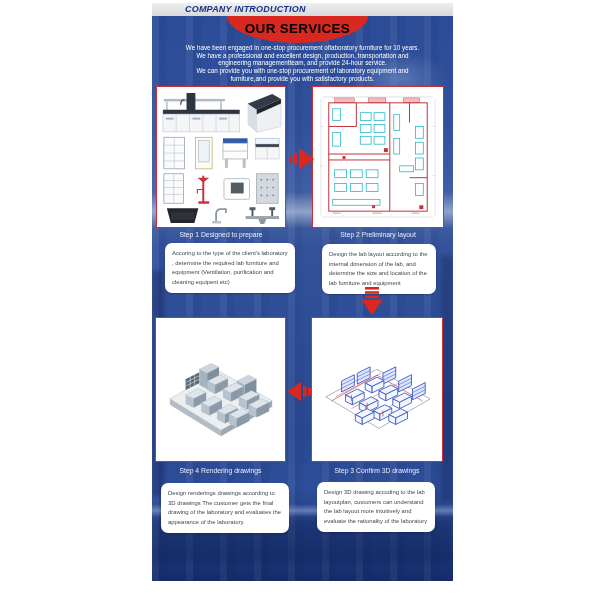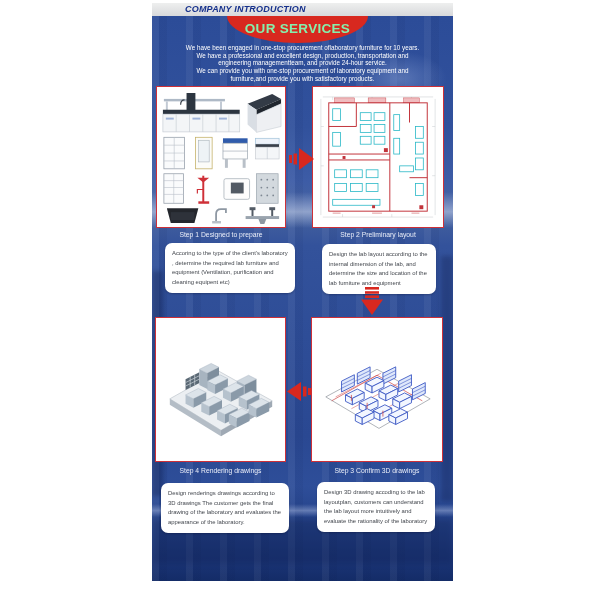--- a/index.html
+++ b/index.html
@@ -16,21 +16,21 @@
     background:repeating-linear-gradient(90deg,rgba(255,255,255,.05) 0 7px,rgba(8,18,60,.06) 7px 15px,rgba(255,255,255,0) 15px 34px);}
   .bg::after{content:"";position:absolute;left:0;right:0;top:176px;height:36px;
     background:linear-gradient(rgba(173,188,226,0),rgba(178,192,228,.5) 40%,rgba(205,215,240,.55) 55%,rgba(150,168,210,0));}
   .blob{position:absolute;pointer-events:none;}
   .blob.b1{left:200px;top:35px;width:95px;height:55px;background:radial-gradient(ellipse,rgba(125,150,205,.55),rgba(125,150,205,0) 70%);}
   .blob.b2{left:0;top:255px;width:11px;height:225px;background:rgba(10,22,66,.32);filter:blur(2px);}
   .blob.b3{right:0;top:240px;width:12px;height:245px;background:rgba(10,22,66,.28);filter:blur(2px);}
   .blob.b4{left:0;right:0;top:488px;height:13px;background:linear-gradient(rgba(170,185,220,0),rgba(175,190,225,.45),rgba(170,185,220,0));}
   .blob.b5{left:0;right:0;top:503px;height:44px;background:rgba(12,26,70,.28);filter:blur(3px);}
   .dome{position:absolute;left:75px;top:13px;width:141px;height:27px;background:#d8281f;
-    border-radius:0 0 50% 50% / 0 0 100% 100%;text-align:center;color:#86efac;
+    border-radius:0 0 50% 50% / 0 0 100% 100%;text-align:center;color:#000000;
     font-weight:bold;font-size:13.5px;line-height:26px;letter-spacing:.3px;}
   .intro{position:absolute;left:8px;right:8px;top:41px;text-align:center;color:#ffffff;
     font-size:6.3px;line-height:7.7px;}
   .panel{position:absolute;background:#ffffff;border:1px solid #cd3038;box-sizing:border-box;}
   .panel svg{display:block;width:100%;height:100%;}
   .p1{left:4px;top:83px;width:130px;height:142px;}
   .p2{left:160px;top:83px;width:132px;height:142px;}
   .p4{left:3px;top:314px;width:131px;height:145px;}
   .p3{left:159px;top:314px;width:132px;height:145px;}
   .caption{position:absolute;color:#e9edf8;font-size:6.8px;text-align:center;}

